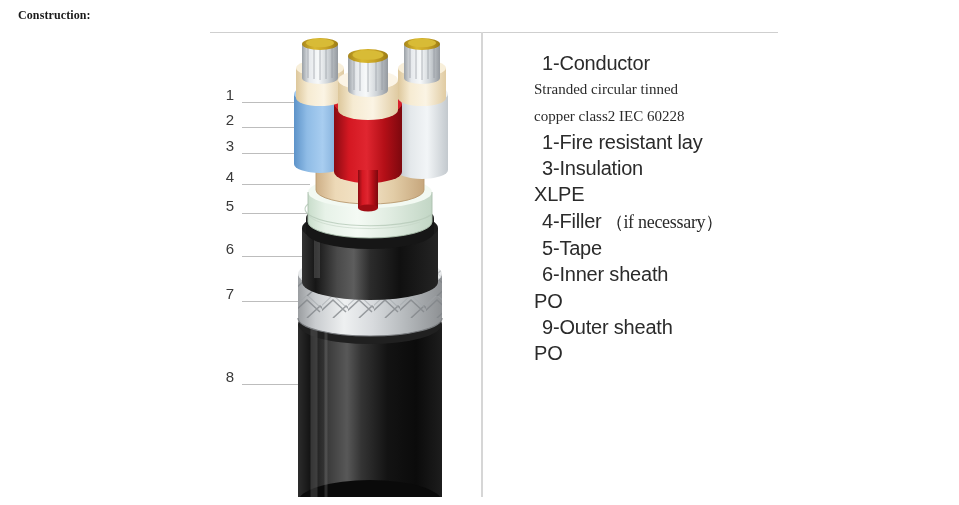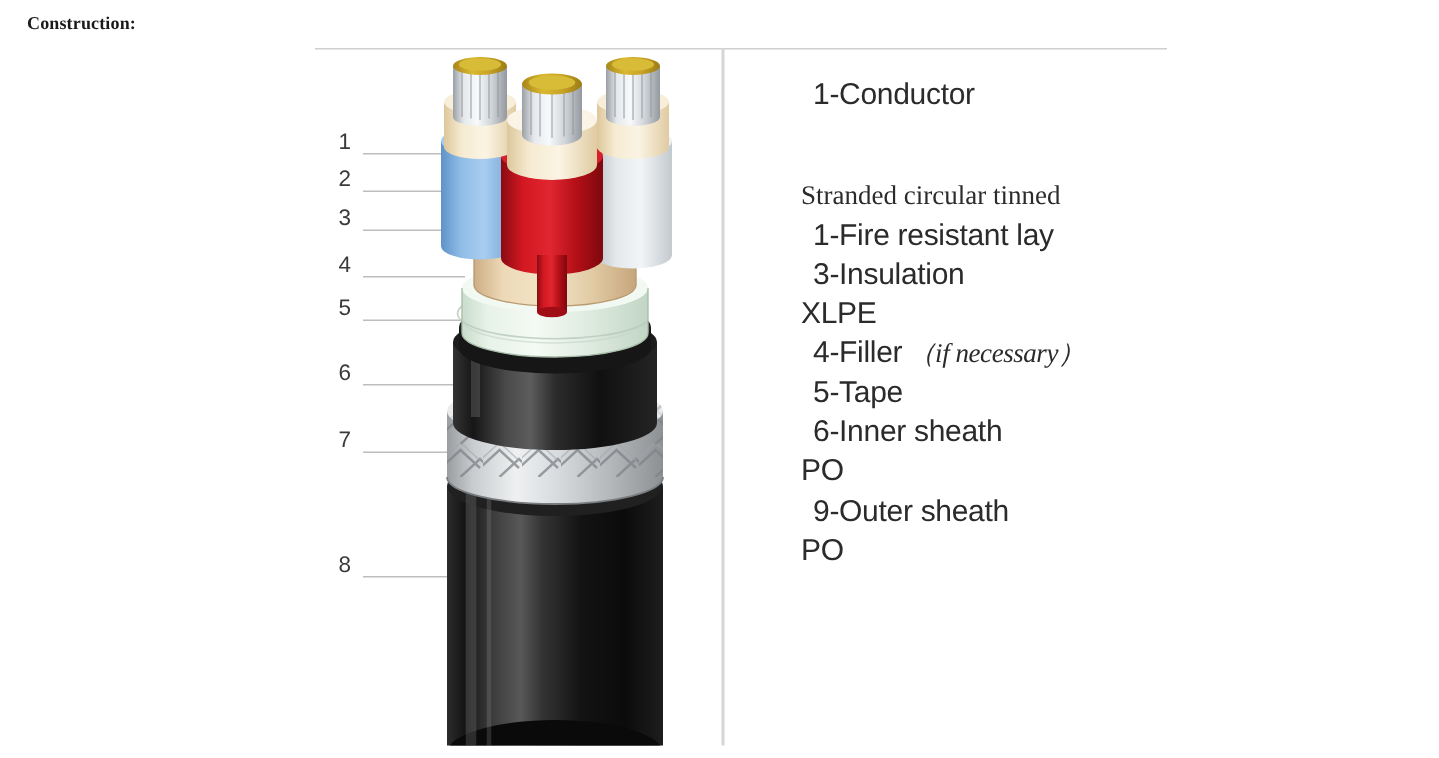--- a/index.html
+++ b/index.html
@@ -86,39 +86,37 @@
   .lg-head {
     font-family: "Liberation Sans", sans-serif;
     font-size: 20px;
     line-height: 26.3px;
     color: #2b2b2b;
     letter-spacing: -0.2px;
     margin-left: 32px;
   }
   .lg-sub {
     font-family: "Liberation Serif", serif;
-    font-size: 18px;
+    font-size: 15px;
     line-height: 26.3px;
     color: #2b2b2b;
     padding-left: 24px;
-    margin-top: 41px;
   }
   .lg-sub-sans {
     font-family: "Liberation Sans", sans-serif;
     font-size: 20px;
     line-height: 26.3px;
     color: #2b2b2b;
     padding-left: 24px;
     letter-spacing: -0.2px;
   }
   .lg-paren {
     font-family: "Liberation Serif", serif;
     font-size: 18px;
     letter-spacing: -0.3px;
-    font-style: italic;
   }
 </style>
 </head>
 <body>
 
 <div id="page-title">Construction:</div>
 
 <div id="figure">
 
   <div class="frame-top"></div>
@@ -338,20 +336,21 @@
         </g>
         <ellipse cx="98" cy="24" rx="20" ry="7" fill="url(#gGold)"></ellipse>
         <ellipse cx="98" cy="23" rx="15.5" ry="4.8" fill="#d8bb36"></ellipse>
       </g>
     </svg>
   </div>
 
   <div id="legend">
       <div class="lg-row lg-head">1-Conductor</div>
       <div class="lg-row lg-sub">Stranded circular tinned</div>
+      <div class="lg-row lg-sub">copper class2  IEC 60228</div>
       <div class="lg-row lg-head">1-Fire resistant lay</div>
       <div class="lg-row lg-head">3-Insulation</div>
       <div class="lg-row lg-sub-sans">XLPE</div>
       <div class="lg-row lg-head">4-Filler<span class="lg-paren"> （if necessary）</span></div>
       <div class="lg-row lg-head">5-Tape</div>
       <div class="lg-row lg-head">6-Inner sheath</div>
       <div class="lg-row lg-sub-sans">PO</div>
       <div class="lg-row lg-head">9-Outer sheath</div>
       <div class="lg-row lg-sub-sans">PO</div>
     </div>

